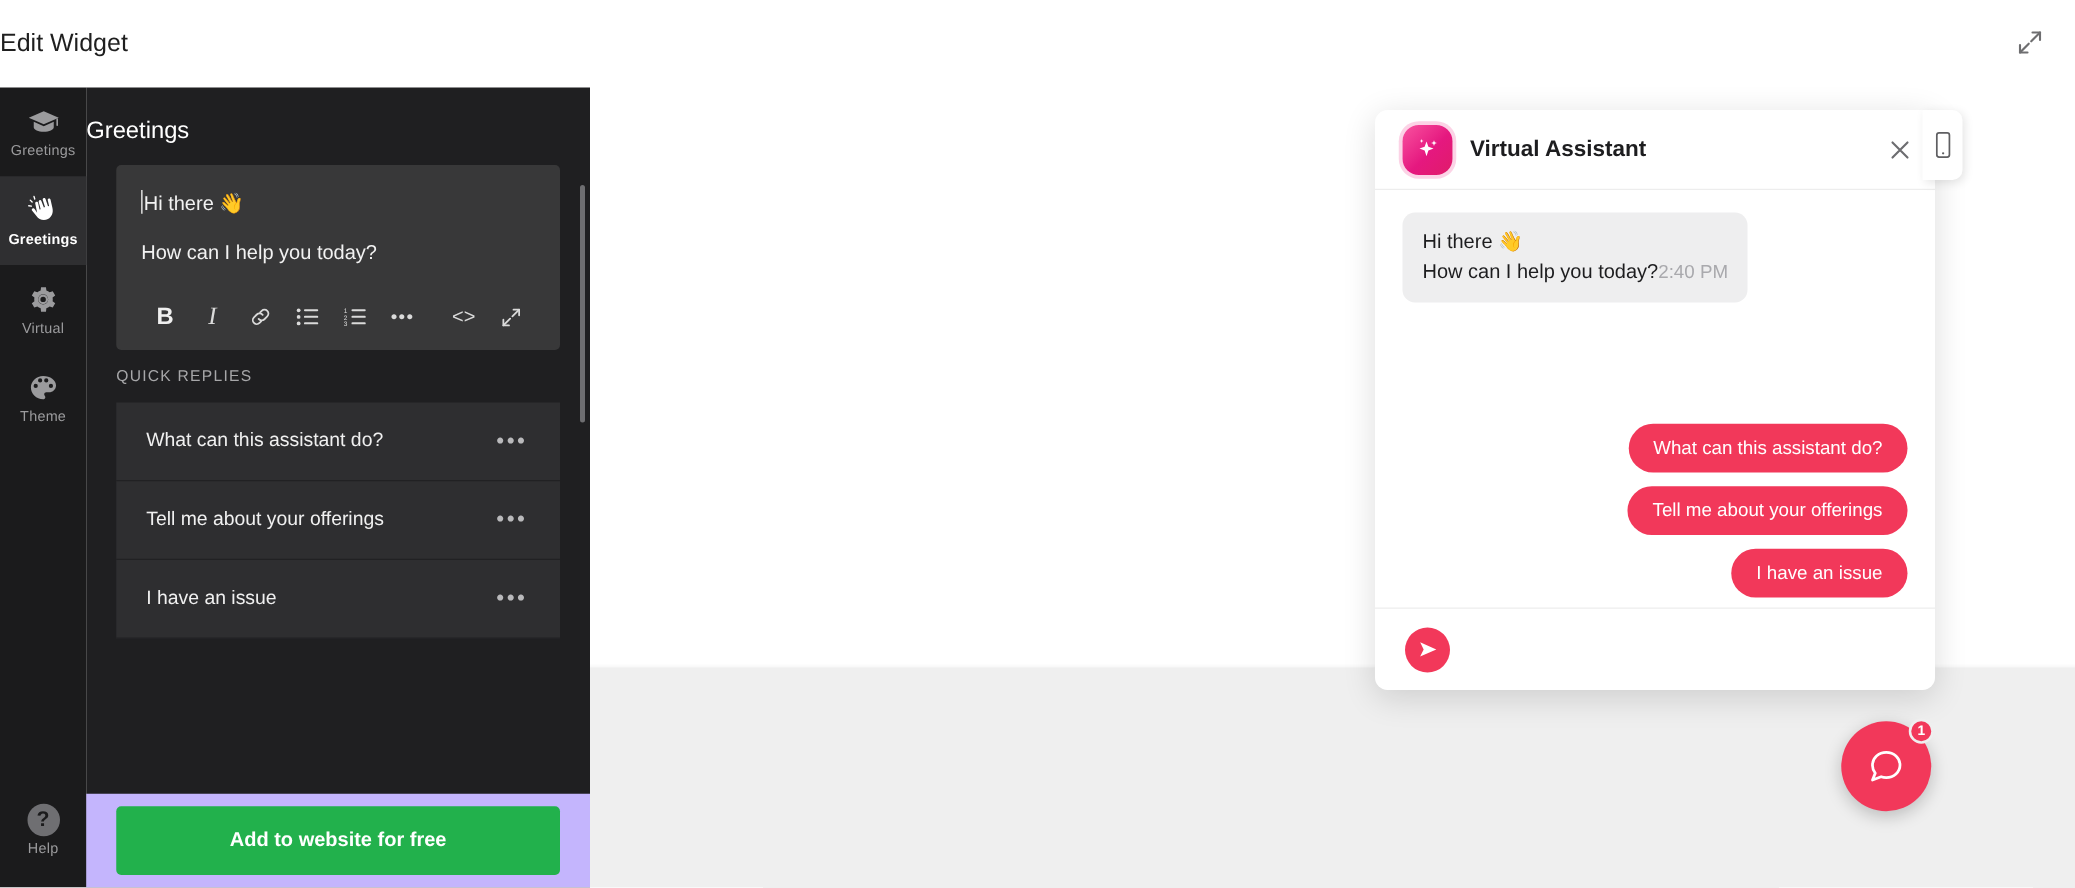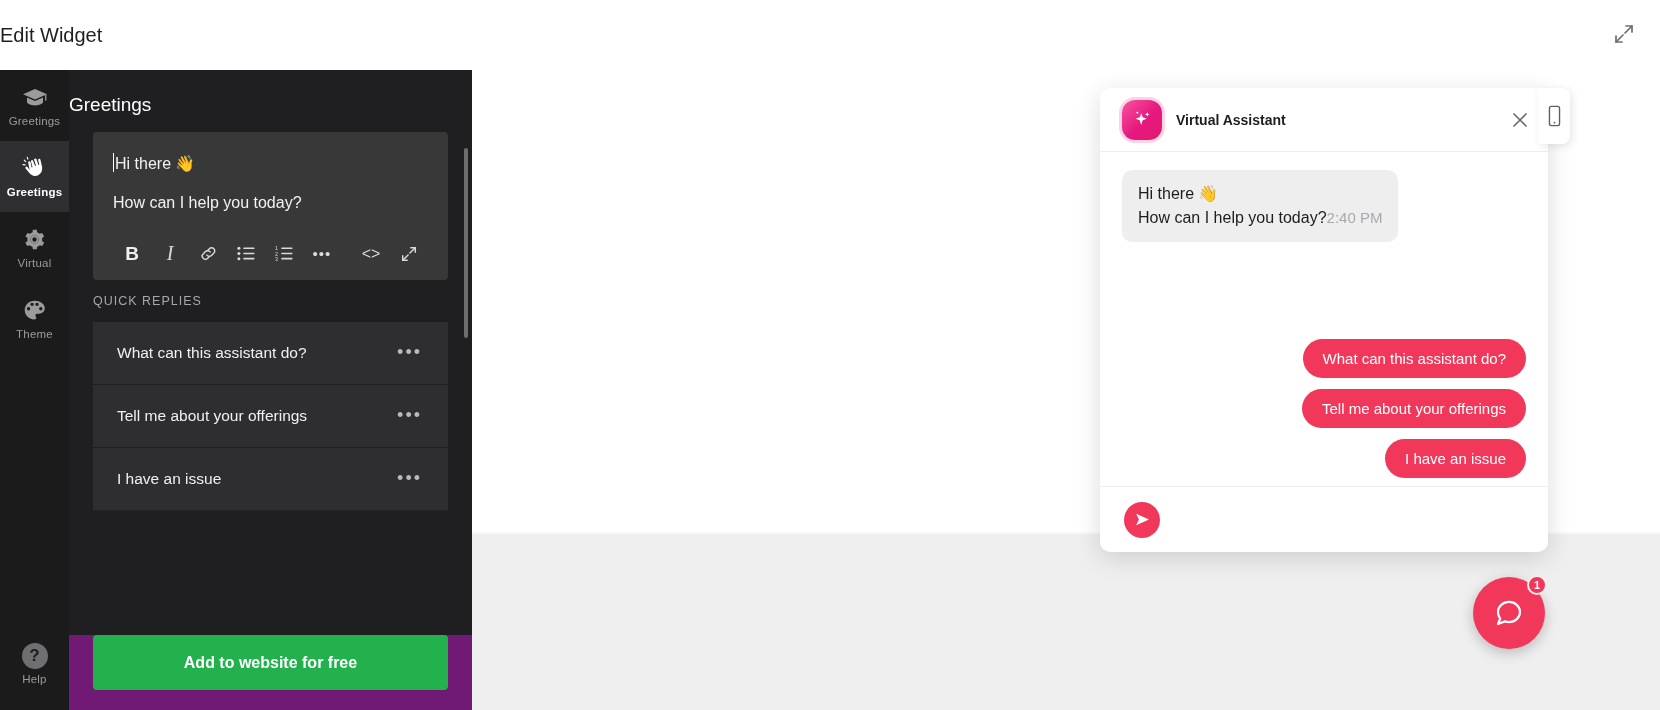--- a/index.html
+++ b/index.html
@@ -103,22 +103,22 @@
   .qr-text { color: #f0f0f0; font-size: 15.5px; }
   .qr-dots { color: #b9b9bb; font-size: 18px; letter-spacing: 2px; cursor: pointer; }
 
   .panel-scrollbar {
     position: absolute; right: 4px; top: 78px; width: 4px; height: 190px;
     background: #6e6e71; border-radius: 2px;
   }
 
   .panel-footer {
     position: absolute; left: 0; bottom: 0; width: 403px; height: 75px;
-    background: #701a75;
-    display: flex; justify-content: center;
+    background: #c4b5fd;
+    display: flex; align-items: center; justify-content: center;
   }
   .cta {
     width: 355px; height: 55px; border: none; border-radius: 4px;
     background: #22b14c; color: #ffffff; font-size: 16px; font-weight: bold;
     font-family: "Liberation Sans", sans-serif; cursor: pointer;
   }
 
   
   .stage {
     position: absolute; left: 472px; top: 70px; width: 1188px; height: 640px;
@@ -140,21 +140,21 @@
     height: 64px; display: flex; align-items: center; padding: 0 18px 0 22px;
     border-bottom: 1px solid #ededed; flex: 0 0 64px;
   }
   .avatar {
     width: 40px; height: 40px; border-radius: 13px;
     background: linear-gradient(135deg,#f953a0 0%, #e5187f 55%, #e01b6a 100%);
     box-shadow: 0 0 0 3px rgba(246,140,190,.38);
     display: flex; align-items: center; justify-content: center;
     margin-right: 14px; flex: 0 0 40px;
   }
-  .widget-name { font-size: 14px; font-weight: bold; color: #1d1d1f; flex: 1; }
+  .widget-name { font-size: 18px; font-weight: bold; color: #1d1d1f; flex: 1; }
   .widget-close { color: #6d6d70; cursor: pointer; display:flex; align-items:center; }
 
   .widget-body { flex: 1; padding: 18px 22px 6px 22px; position: relative; overflow: hidden; }
   .bot-bubble {
     display: inline-block; max-width: 300px;
     background: #eeeeef; border-radius: 10px;
     padding: 12px 16px 12px 16px;
   }
   .bot-line { font-size: 16px; color: #1d1d1f; line-height: 1.5; }
   .bot-line .ts { font-size: 15px; color: #a9a9ad; margin-left: 0; }

